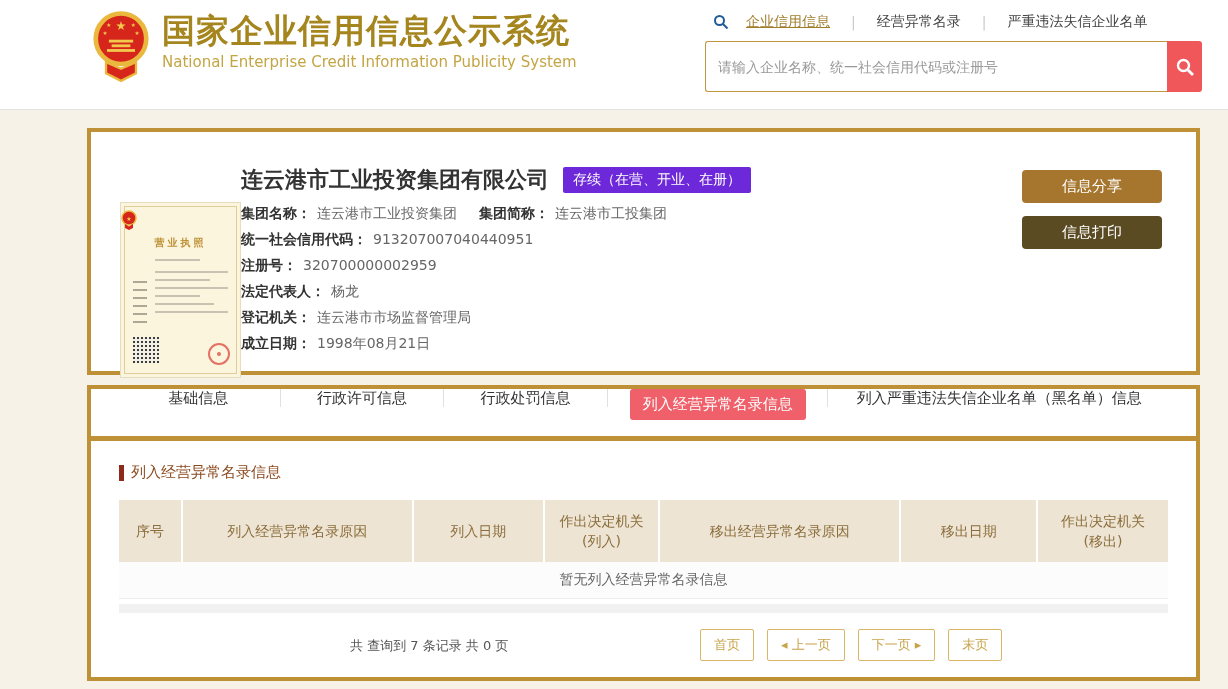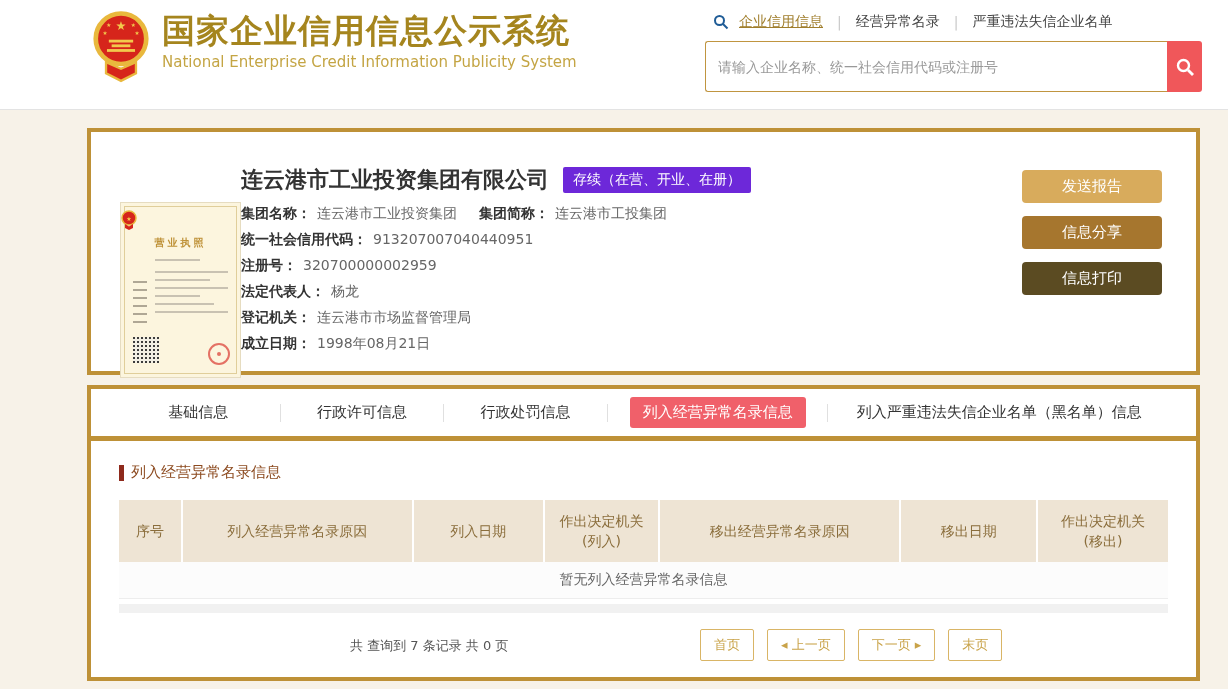--- a/index.html
+++ b/index.html
@@ -9,21 +9,21 @@
   
   .header { position:absolute; top:0; left:0; width:1228px; height:110px;
     background:#fff; border-bottom:1px solid #E3E3E3; }
   .logo-wrap { position:absolute; left:92px; top:8px; display:flex; align-items:flex-start; }
   .emblem { width:58px; height:84px; }
   .title-block { margin-left:12px; padding-top:4px; }
   .title-cn { font-size:33px; font-weight:bold; color:#A5851E; letter-spacing:1px; line-height:38px; }
   .title-en { font-size:15px; color:#C4A544; margin-top:3px; }
 
   .header-right { position:absolute; right:26px; top:12px; width:497px; }
-  .nav-row { display:flex; align-items:center; font-size:14px; height:20px; margin-left:8px; }
+  .nav-row { display:flex; align-items:center; font-size:14px; height:20px; margin-left:8px;gap:7px; }
   .nav-link { color:#444; text-decoration:none; cursor:pointer; }
   .nav-link.active { color:#A07E2C; text-decoration:underline; }
   .nav-sep { color:#C9C9C9; margin:0 14px; }
   .nav-search-icon { margin-right:10px; display:inline-flex; }
   .search-row { display:flex; margin-top:9px; height:51px; }
   .search-input { flex:1; border:1px solid #C09540; border-right:none; border-radius:3px 0 0 3px;
     padding:0 12px; font-size:14px; color:#333; outline:none; background:#fff;
     font-family:"DejaVu Sans","Liberation Sans",sans-serif; }
   .search-input::placeholder { color:#999; }
   .search-btn { width:35px; background:#F0575A; border:none; border-radius:0 3px 3px 0;
@@ -65,21 +65,21 @@
 
   .action-col { position:absolute; right:34px; top:38px; width:140px; }
   .action-btn { display:block; width:140px; height:33px; border:none; border-radius:4px;
     color:#fff; font-size:15px; margin-bottom:13px; cursor:pointer;
     font-family:"DejaVu Sans","Liberation Sans",sans-serif; }
   .btn-send  { background:#D8AB5C; }
   .btn-share { background:#A6762E; }
   .btn-print { background:#5B4B22; }
 
   
-  .tab-bar { display:flex; align-items:center; height:52px; border-bottom:5px solid #BE9137;
+  .tab-bar { display:flex; height:52px; border-bottom:5px solid #BE9137;
     padding:0 26px; }
   .tab { text-align:center; font-size:15px; color:#333; cursor:pointer; white-space:nowrap; }
   .tab-sep { width:1px; height:18px; background:#E0E0E0; }
   .tab { flex:1; }
   .tab.t4 { flex:1.35; }
   .tab.t5 { flex:2.1; }
   .tab-active-pill { display:inline-block; background:#F0606A; color:#fff;
     padding:6px 13px; border-radius:3px; }
 
   
@@ -200,21 +200,20 @@
     </div>
     <div class="field-row">
       <span class="f-label">登记机关：</span><span class="f-value">连云港市市场监督管理局</span>
     </div>
     <div class="field-row">
       <span class="f-label">成立日期：</span><span class="f-value">1998年08月21日</span>
     </div>
   </div>
 
   <div class="action-col">
-    <button class="action-btn btn-send">发送报告</button>
     <button class="action-btn btn-share">信息分享</button>
     <button class="action-btn btn-print">信息打印</button>
   </div>
 </div>
 
 <div class="gold-box main-box">
 
   <div class="tab-bar">
     <div class="tab t1">基础信息</div>
     <div class="tab-sep"></div>

